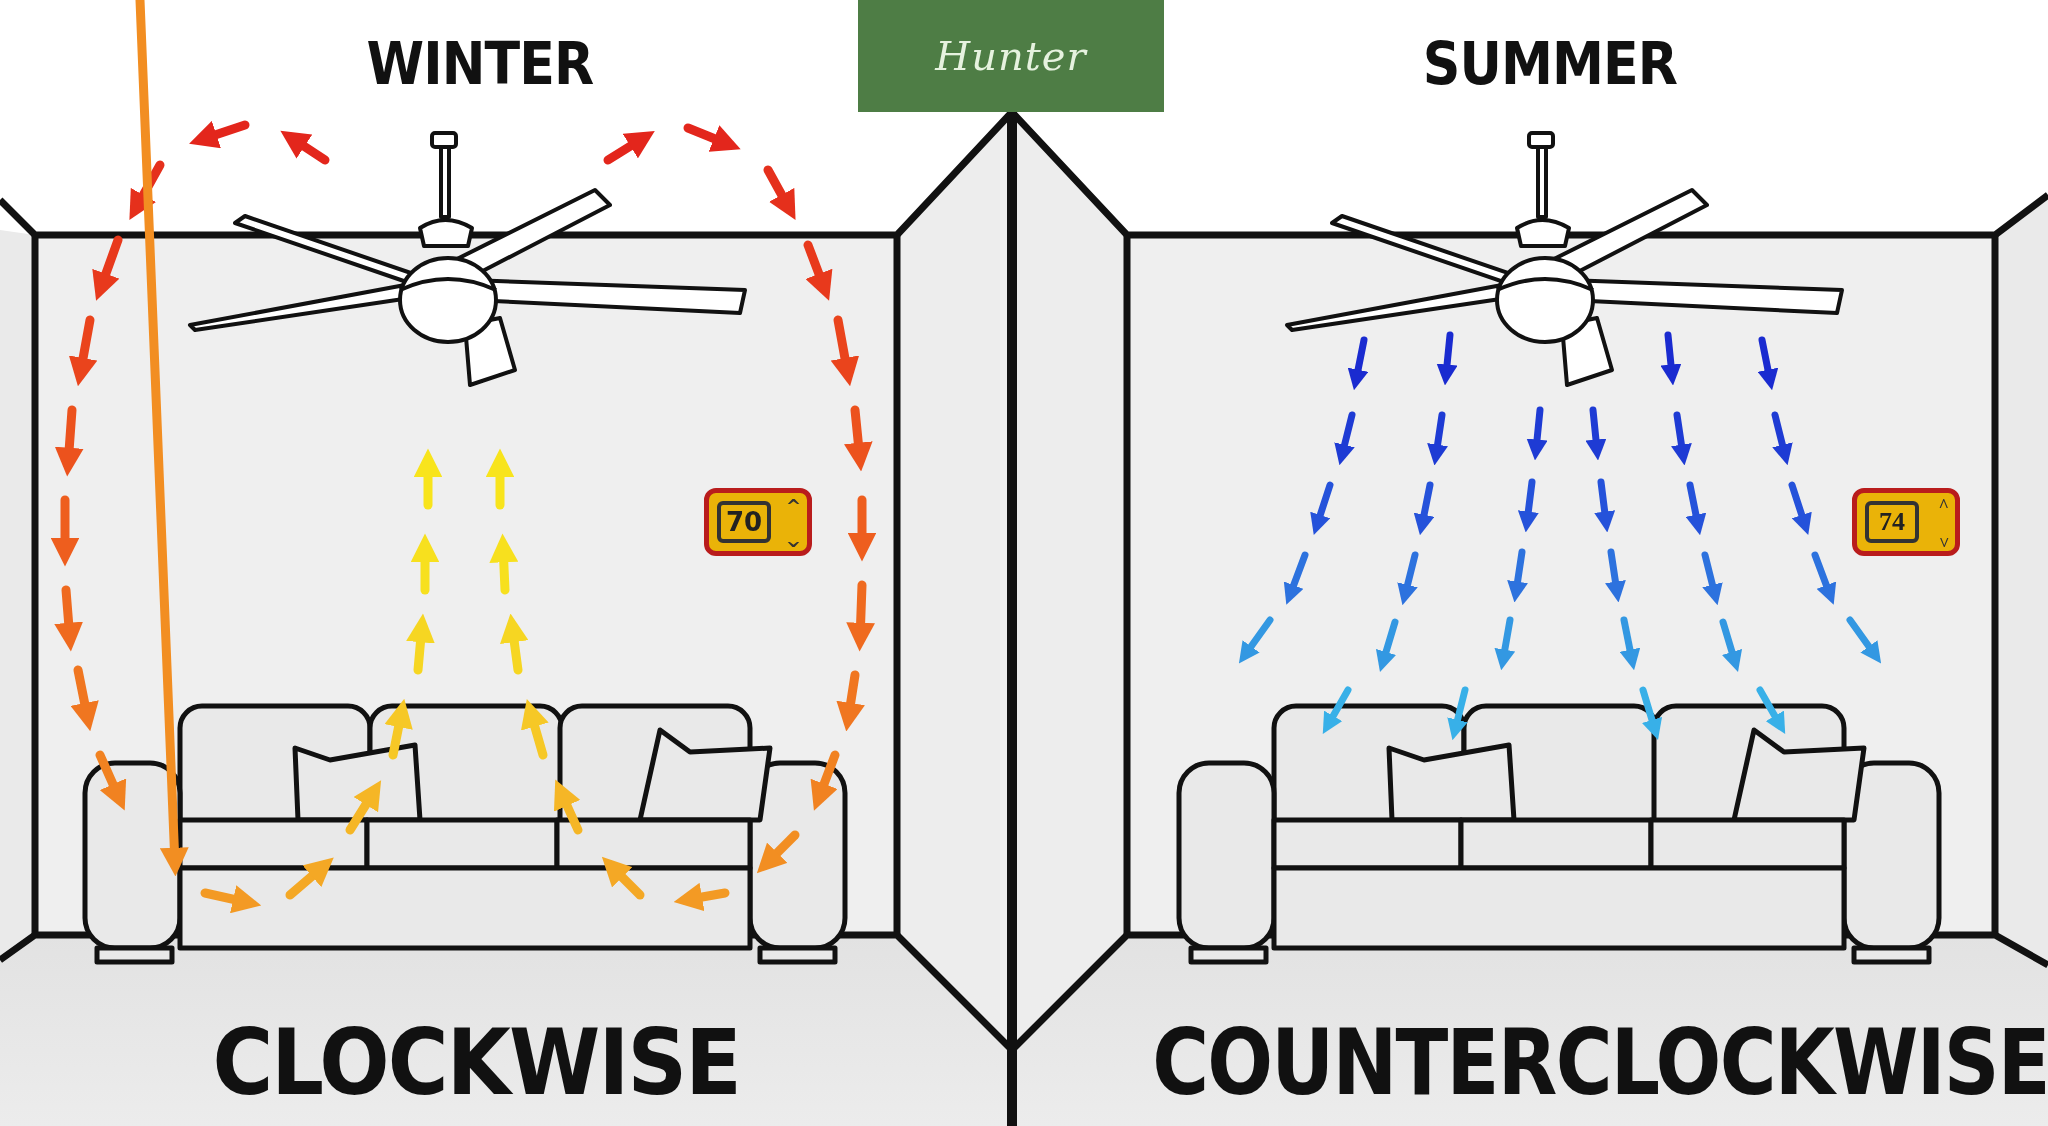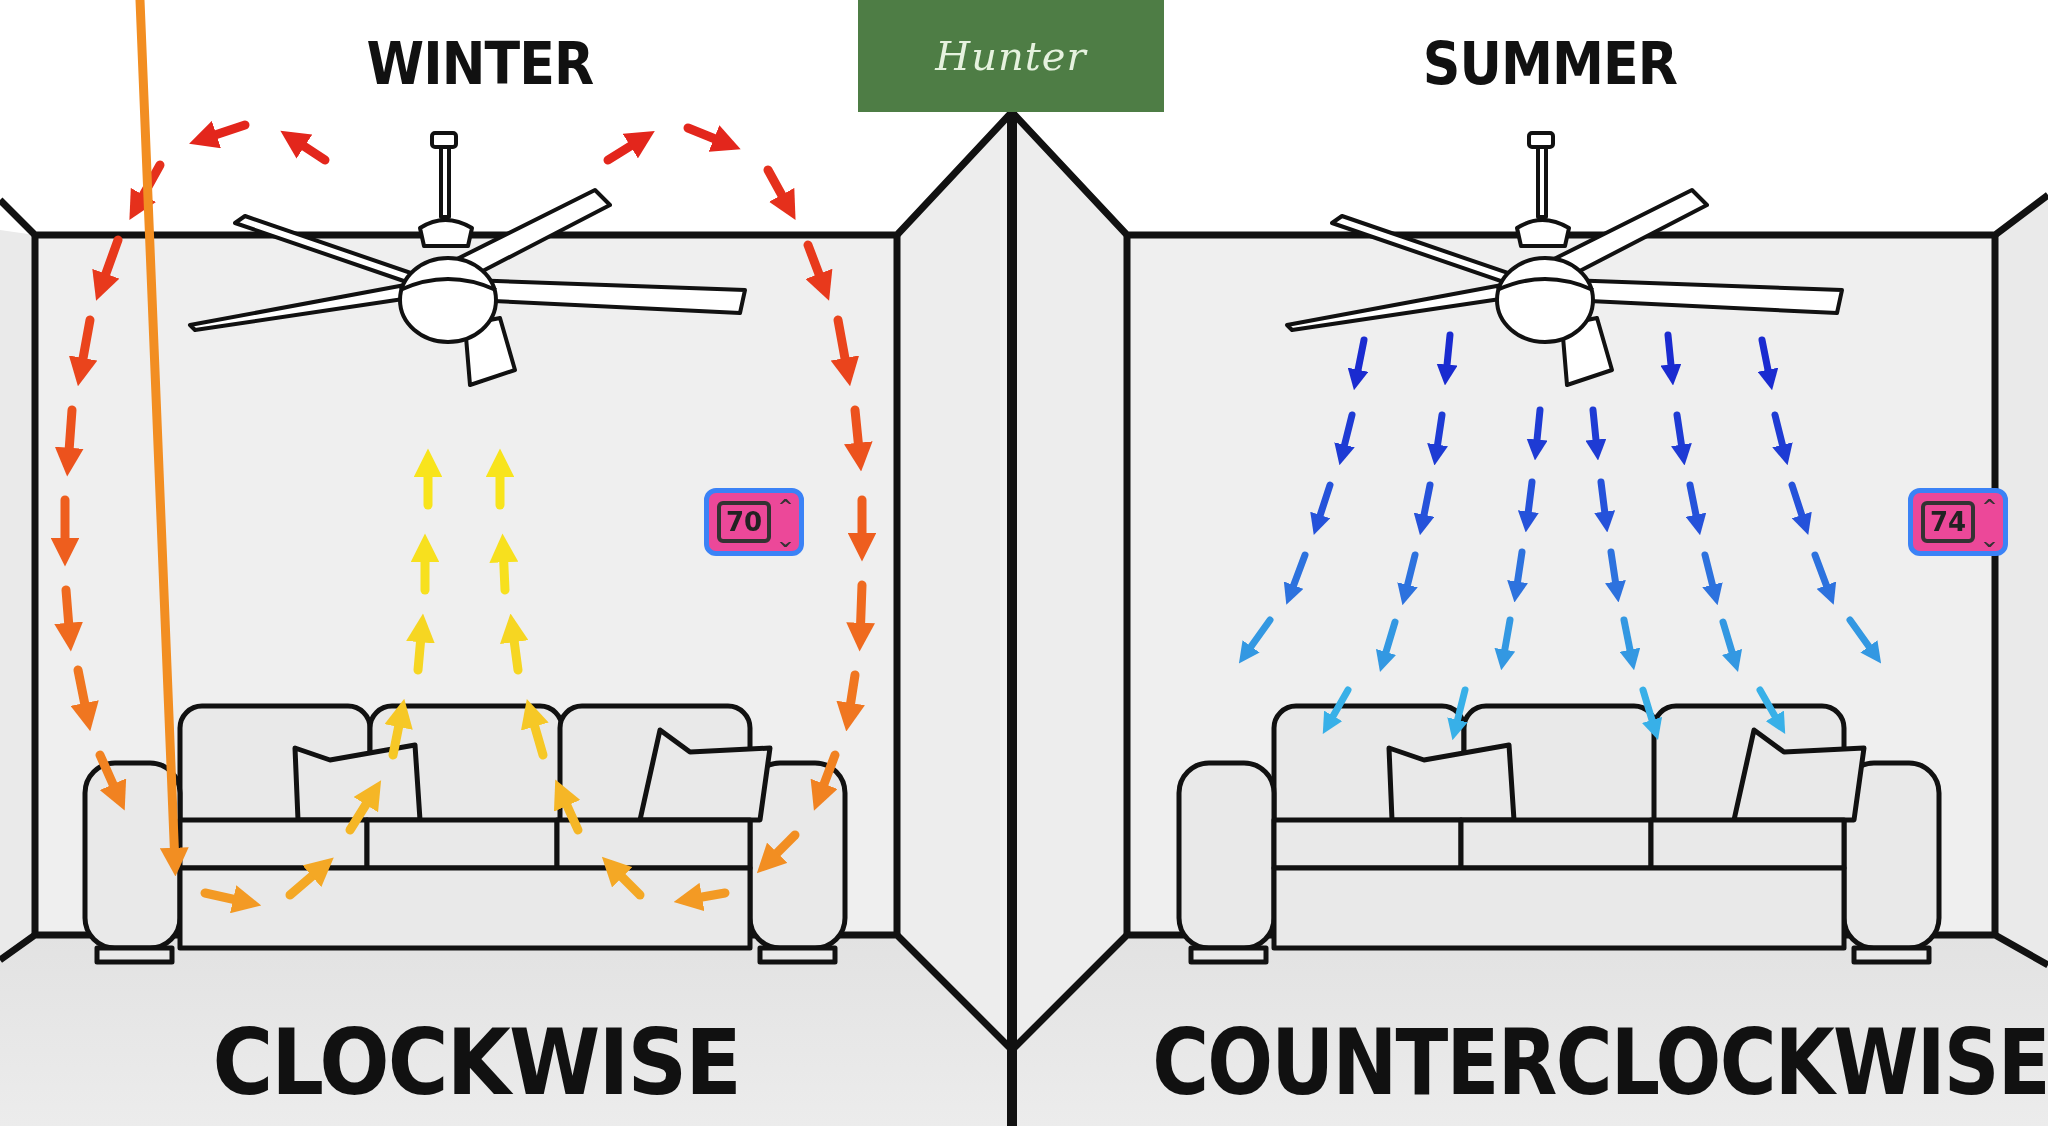--- a/index.html
+++ b/index.html
@@ -6,27 +6,27 @@
   body{width:2048px;height:1126px;overflow:hidden;position:relative;font-family:"DejaVu Sans","Liberation Sans",sans-serif;}
   #stage{position:absolute;left:0;top:0;width:2048px;height:1126px;}
   .season{position:absolute;top:30px;font-weight:bold;font-size:58px;letter-spacing:-1px;color:#111;font-family:"DejaVu Sans",sans-serif;transform:scaleX(0.9);transform-origin:center;}
   #winter-title{left:300px;width:360px;text-align:center;}
   #summer-title{left:1370px;width:360px;text-align:center;}
   .direction{position:absolute;top:1010px;font-weight:bold;font-size:90px;color:#111;font-family:"DejaVu Sans",sans-serif;letter-spacing:-2px;white-space:nowrap;}
   #cw{left:190px;width:560px;text-align:center;transform:scaleX(0.92);}
   #ccw{left:1085px;width:960px;text-align:center;transform:scaleX(0.86);transform-origin:center;}
   #logo{position:absolute;left:858px;top:0;width:306px;height:112px;background:#4e7d45;display:flex;align-items:center;justify-content:center;}
   #logo span{font-family:"DejaVu Serif",serif;font-style:italic;font-size:40px;color:#e6f2df;letter-spacing:1px;}
-  .thermo{position:absolute;width:100px;height:68px;border:5px solid #3b82f6;border-radius:12px;background:#ec4899;box-sizing:border-box;}
+  .thermo{position:absolute;width:108px;height:68px;border:5px solid #b91c1c;border-radius:12px;background:#eab308;box-sizing:border-box;}
   .thermo .screen{position:absolute;left:8px;top:8px;width:54px;height:42px;border:4px solid #333;border-radius:6px;box-sizing:border-box;display:flex;align-items:center;justify-content:center;font-weight:bold;font-size:26px;color:#222;}
   .thermo .up,.thermo .down{position:absolute;right:6px;font-size:18px;color:#333;line-height:18px;font-weight:bold;}
   .thermo .up{top:4px;}
   .thermo .down{bottom:2px;transform:rotate(180deg);}
   #thermo-winter{left:704px;top:488px;}
-  #thermo-summer{left:1908px;top:488px;}
+  #thermo-summer{left:1852px;top:488px;font-family:Liberation Serif, serif;}
 </style>
 </head>
 <body>
 
 <svg id="stage" viewBox="0 0 2048 1126" width="2048" height="1126" xmlns="http://www.w3.org/2000/svg">
   <defs>
     <marker id="ahR" viewBox="0 0 10 10" refX="6" refY="5" markerWidth="3.2" markerHeight="3.2" orient="auto">
         <path d="M0,0 L10,5 L0,10 z" fill="context-stroke"></path>
       </marker>
     <marker id="ah" viewBox="0 0 10 10" refX="5" refY="5" markerWidth="3" markerHeight="3" orient="auto">

